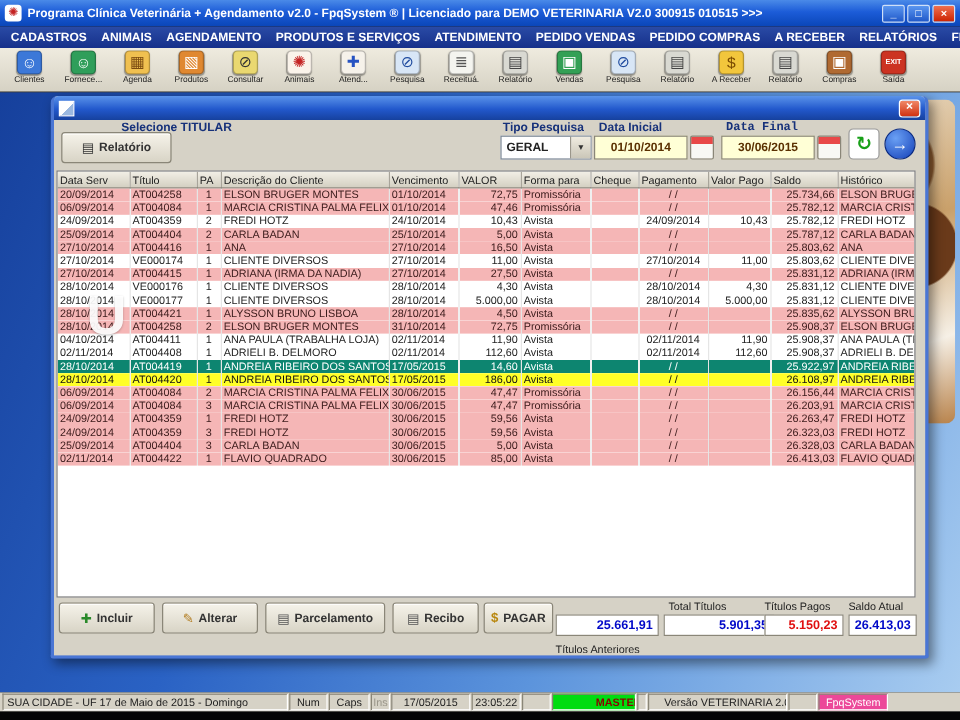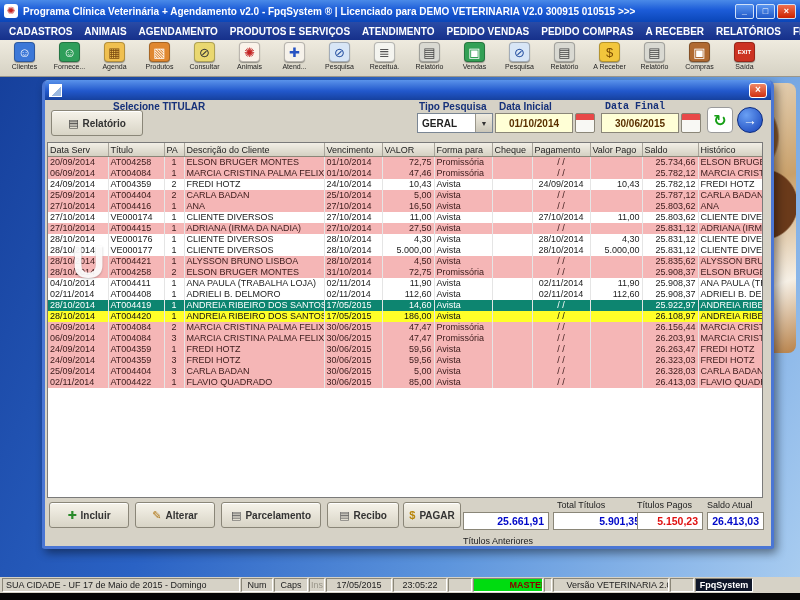--- a/index.html
+++ b/index.html
@@ -56,21 +56,21 @@
     color:#fff;font-size:10px;font-weight:bold;text-align:center;line-height:12px;}
   .dlg-body{position:relative;width:720px;height:443px;background:#d6d2c6;}
 
   .btn{display:flex;align-items:center;justify-content:center;gap:4px;position:absolute;
     background:linear-gradient(180deg,#f6f3ea,#d8d4c6);border:1px solid #8a8678;border-radius:3px;
     font-size:10px;font-weight:bold;color:#333;box-shadow:inset 0 1px 0 #fff;box-sizing:border-box;}
   .report{left:6px;top:10px;width:92px;height:26px;}
   .a-ic{font-size:11px;}
 
   .lbl{position:absolute;font-size:10px;font-weight:bold;color:#16317a;white-space:nowrap;}
-  .l-titular{left:68px;top:1px;} .l-tipo{left:374px;top:1px;}
+  .l-titular{left:56px;top:1px;} .l-tipo{left:374px;top:1px;}
   .l-dtini{left:454px;top:1px;}  .l-dtfim{left:560px;top:1px;font-family:Liberation Mono, monospace;}
 
   .select{position:absolute;background:#fff;border:1px solid #7a8694;display:flex;align-items:center;
     box-sizing:border-box;height:20px;top:13px;}
   .s-titular{left:67px;width:288px;} .s-tipo{left:372px;width:76px;}
   .sel-text{flex:1;font-size:10px;font-weight:bold;color:#222;padding-left:4px;white-space:nowrap;overflow:hidden;}
   .sel-arrow{width:16px;height:100%;background:linear-gradient(180deg,#f0ece0,#cac6b8);
     border-left:1px solid #9a968a;font-size:7px;display:flex;align-items:center;justify-content:center;color:#333;}
 
   .datefield{position:absolute;top:13px;height:20px;background:#ffffd6;border:1px solid #8a8678;
@@ -106,21 +106,21 @@
     box-sizing:border-box;font-size:10.5px;font-weight:bold;display:flex;align-items:center;
     justify-content:flex-end;padding-right:4px;}
 
   .statusbar{position:absolute;left:0;top:577px;width:800px;height:16px;background:#d6d2c6;
     display:flex;gap:1px;padding:1px 2px;box-sizing:border-box;}
   .sb-cell{border:1px solid;border-color:#8a8678 #ffffff #ffffff #8a8678;font-size:9px;color:#222;
     display:flex;align-items:center;justify-content:center;box-sizing:border-box;white-space:nowrap;
     overflow:hidden;flex:none;}
   .sb-cell.dim{color:#9a968a;}
   .sb-cell.master{background:#00dc10;color:#8a0000;font-weight:bold;}
-  .sb-cell.brand{background:#0f172a;color:#fff;font-weight:bold;}
+  .sb-cell.brand{background:#ec4899;color:#fff;font-weight:normal;}
   .black-strip{position:absolute;left:0;top:593px;width:800px;height:7px;background:#050505;}
 </style>
 </head>
 <body>
 
 <div class="screen">
 
   <div class="titlebar">
     <span class="app-icon">✺</span>
     <span class="title-text">Programa Clínica Veterinária + Agendamento v2.0 - FpqSystem ® | Licenciado para DEMO VETERINARIA V2.0 300915 010515 &gt;&gt;&gt;</span>
@@ -612,21 +612,21 @@
 
     <div class="watermark-u">U</div>
   </div>
 
   <div class="statusbar" id="statusbar">
       <div class="sb-cell" style="width: 238px; justify-content: flex-start; padding-left: 3px;">SUA CIDADE - UF 17 de Maio de 2015 - Domingo</div>
       <div class="sb-cell" style="width: 32px;">Num</div>
       <div class="sb-cell" style="width: 34px;">Caps</div>
       <div class="sb-cell dim" style="width: 16px;">Ins</div>
       <div class="sb-cell" style="width: 66px;">17/05/2015</div>
-      <div class="sb-cell" style="width: 54px;">23:05:22</div>
+      <div class="sb-cell" style="width: 41px;">23:05:22</div>
       <div class="sb-cell" style="width: 24px;"></div>
       <div class="sb-cell master" style="width: 70px; padding-left: 41px;">MASTER</div>
       <div class="sb-cell" style="width: 8px;"></div>
       <div class="sb-cell" style="width: 116px; padding-left: 16px;">Versão VETERINARIA 2.0</div>
       <div class="sb-cell" style="width: 24px;"></div>
       <div class="sb-cell brand" style="width: 58px;">FpqSystem</div>
     </div>
   <div class="black-strip"></div>
 </div>
 

